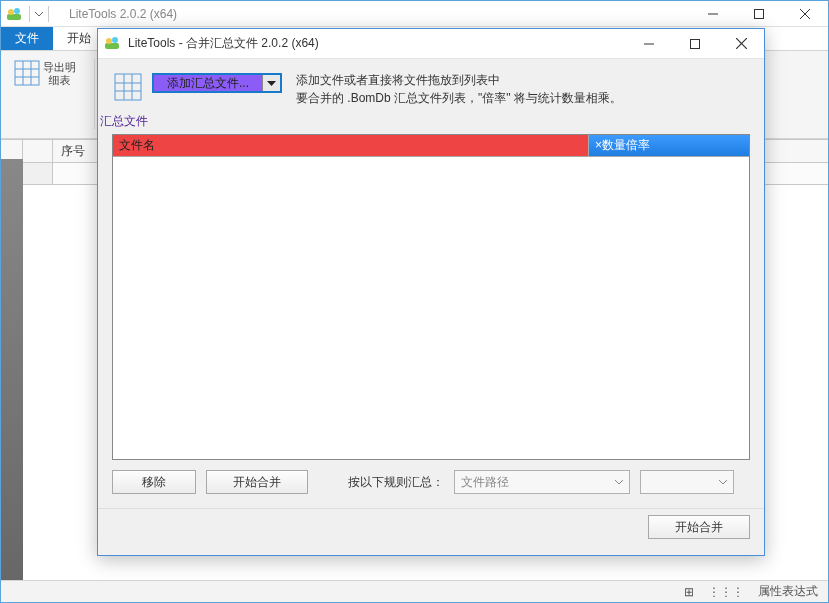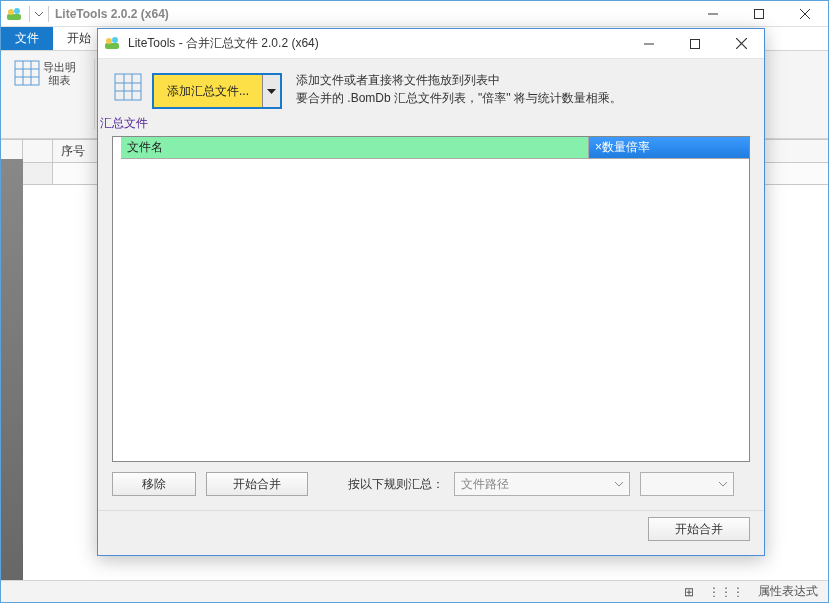--- a/index.html
+++ b/index.html
@@ -4,21 +4,21 @@
 <style>
 * { box-sizing: border-box; margin: 0; padding: 0; font-family: "Microsoft YaHei", "Segoe UI", sans-serif; font-size: 12px; }
 body { width: 829px; height: 603px; background: #f0f0f0; overflow: hidden; position: relative; }
 
 
 .main-window { position: absolute; top: 0; left: 0; width: 829px; height: 603px; background: #fff; border: 1px solid #5aa3db; }
 .main-titlebar { height: 26px; background: #fff; display: flex; align-items: center; border-bottom: 1px solid #e0e0e0; }
 .main-titlebar .app-icon { width: 18px; height: 18px; margin: 0 4px; display: inline-flex; align-items: center; justify-content: center; }
 .main-titlebar .qat-sep { width: 1px; height: 16px; background: #ccc; margin: 0 2px; }
 .main-titlebar .qat-dd { width: 14px; height: 20px; display: flex; align-items: center; justify-content: center; color: #666; }
-.main-titlebar .title-text { margin-left: 4px; color: #888; font-weight: bold; }
+.main-titlebar .title-text { margin-left: 18px; color: #888; }
 .main-titlebar .spacer { flex: 1; }
 .win-btn { width: 46px; height: 26px; display: flex; align-items: center; justify-content: center; color: #555; }
 
 .main-tabs { height: 24px; background: #fff; display: flex; align-items: stretch; border-bottom: 1px solid #d4d4d4; }
 .main-tab { padding: 0 14px; display: flex; align-items: center; color: #333; }
 .main-tab.active { background: #1979ca; color: #fff; }
 
 .ribbon { height: 88px; background: #f5f5f5; border-bottom: 1px solid #d4d4d4; display: flex; padding: 4px 6px; }
 .ribbon-group { display: flex; flex-direction: column; align-items: center; margin-right: 10px; }
 .ribbon-btn { display: flex; flex-direction: row; align-items: center; padding: 2px 4px; }
@@ -43,28 +43,28 @@
 
 .dialog { position: absolute; top: 28px; left: 97px; width: 668px; height: 528px; background: #f0f0f0; border: 1px solid #4a90d9; box-shadow: 0 4px 18px rgba(0,0,0,0.25); display: flex; flex-direction: column; }
 .dlg-titlebar { height: 30px; background: #fff; display: flex; align-items: center; border-bottom: 1px solid #e4e4e4; }
 .dlg-titlebar .app-icon { width: 18px; height: 18px; margin: 0 6px; }
 .dlg-titlebar .title-text { color: #333; }
 .dlg-titlebar .spacer { flex: 1; }
 .dlg-titlebar .win-btn { height: 30px; }
 
 .dlg-toolbar { padding: 10px 14px 6px 14px; display: flex; align-items: flex-start; }
 .tb-icon { width: 32px; height: 32px; margin-right: 8px; margin-top: 2px; }
-.add-combo { width: 130px; height: 36px; border: 2px solid #1979ca; background: #fde047; display: flex; align-items: center; margin-right: 14px; margin-top: 4px; }
+.add-combo { width: 130px; height: 20px; border: 2px solid #1979ca; background: #8b5cf6; display: flex; align-items: center; margin-right: 14px; margin-top: 4px; }
 .add-combo .lbl { flex: 1; text-align: center; color: #222; }
 .add-combo .dd { width: 18px; height: 100%; background: #e8e8e8; border-left: 1px solid #888; display: flex; align-items: center; justify-content: center; }
 .hint-block { flex: 1; color: #333; line-height: 18px; margin-top: 2px; }
 
 .section-label { padding: 0 14px 4px 2px; color: #4c1d95; }
 .file-table-wrap { margin: 0 14px; border: 1px solid #888; background: #fff; height: 326px; display: flex; flex-direction: column; }
-.file-table-head { height: 22px; display: flex; background: #86efac; border-bottom: 1px solid #aaa; margin-left: 8px; }
+.file-table-head { height: 22px; display: flex; background: #ef4444; border-bottom: 1px solid #aaa; }
 .ft-col1 { flex: 1; padding: 0 6px; display: flex; align-items: center; border-right: 1px solid #aaa; color: #222; }
 .ft-col2 { width: 160px; padding: 0 6px; display: flex; align-items: center; color: #fff; background: linear-gradient(#3d9bff,#1f7de0); }
 .file-table-body { flex: 1; background: #fff; }
 
 .dlg-actions { padding: 10px 14px; display: flex; align-items: center; gap: 10px; }
 .btn { height: 24px; padding: 0 26px; background: linear-gradient(#fdfdfd,#ececec); border: 1px solid #a8a8a8; color: #333; display: inline-flex; align-items: center; justify-content: center; cursor: default; }
 .btn.wide { min-width: 84px; }
 .rule-label { margin-left: 30px; color: #333; }
 .combo { height: 24px; border: 1px solid #b0b0b0; background: #f7f7f7; display: inline-flex; align-items: center; padding: 0 6px; color: #888; position: relative; }
 .combo .dd-ic { position: absolute; right: 6px; color: #888; }

